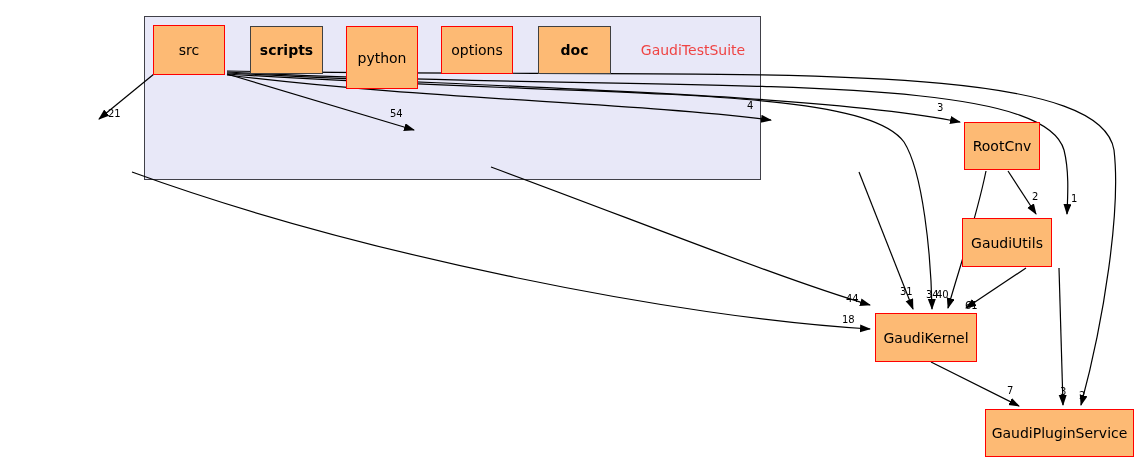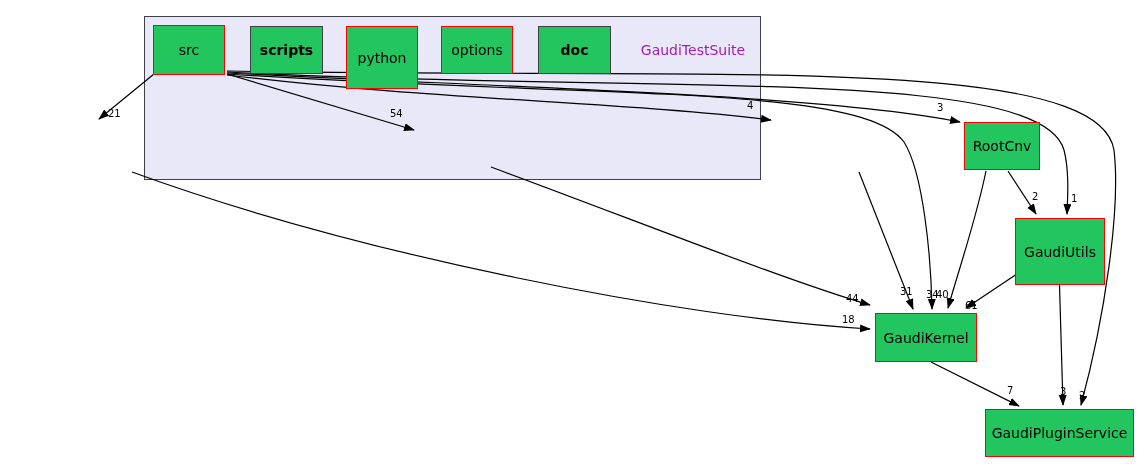--- a/index.html
+++ b/index.html
@@ -7,25 +7,25 @@
     position:relative; width:1139px; height:464px;
     background:#ffffff; overflow:hidden;
     font-family:"DejaVu Sans", sans-serif;
   }
   #cluster {
     position:absolute; left:144px; top:16px; width:617px; height:164px;
     background:#e8e8f8; border:1px solid #404048; box-sizing:border-box;
   }
   #cluster-title {
     position:absolute; left:628px; top:41px; width:130px; height:18px;
-    text-align:center; font-size:14px; color:#a21caf; line-height:18px;
+    text-align:center; font-size:14px; color:#ef4444; line-height:18px;
   }
   #edges { position:absolute; left:0; top:0; width:1139px; height:464px; }
   .node {
-    position:absolute; background:#22c55e; box-sizing:border-box;
+    position:absolute; background:#fdba74; box-sizing:border-box;
     display:flex; align-items:center; justify-content:center;
     font-size:14px; color:#000; white-space:nowrap;
   }
   .node.linked { border:1px solid #ff0000; }
   .node.plain  { border:1px solid #404040;font-weight:bold; }
   .edge-label {
     position:absolute; font-size:10px; color:#000; line-height:15px;
   }
   path.edge { stroke:#000000; stroke-width:1.2; fill:none; }
 </style>
@@ -60,21 +60,21 @@
     <path class="edge" d="M132,172 C360,255 680,318 870,329" marker-end="url(#arrow)"></path>
   </svg>
 
   <div class="node linked" style="left:153px;top:25px;width:72px;height:50px">src</div>
   <div class="node plain" style="left:250px;top:26px;width:73px;height:48px">scripts</div>
   <div class="node linked" style="left:346px;top:26px;width:72px;height:63px">python</div>
   <div class="node linked" style="left:441px;top:26px;width:72px;height:48px">options</div>
   <div class="node plain" style="left:538px;top:26px;width:73px;height:48px">doc</div>
 
   <div class="node linked" style="left:964px;top:122px;width:76px;height:48px">RootCnv</div>
-  <div class="node linked" style="left:1015px;top:218px;width:90px;height:67px">GaudiUtils</div>
+  <div class="node linked" style="left:962px;top:218px;width:90px;height:49px">GaudiUtils</div>
   <div class="node linked" style="left:875px;top:313px;width:102px;height:49px">GaudiKernel</div>
   <div class="node linked" style="left:985px;top:409px;width:149px;height:48px">GaudiPluginService</div>
 
   <span class="edge-label" style="left:108px;top:106px">21</span>
   <span class="edge-label" style="left:390px;top:106px">54</span>
   <span class="edge-label" style="left:747px;top:98px">4</span>
   <span class="edge-label" style="left:937px;top:100px">3</span>
   <span class="edge-label" style="left:1032px;top:189px">2</span>
   <span class="edge-label" style="left:1071px;top:191px">1</span>
   <span class="edge-label" style="left:846px;top:291px">44</span>

